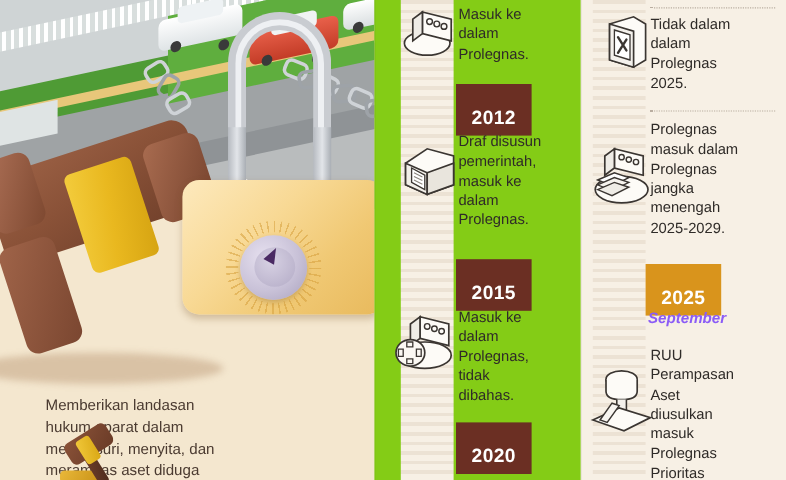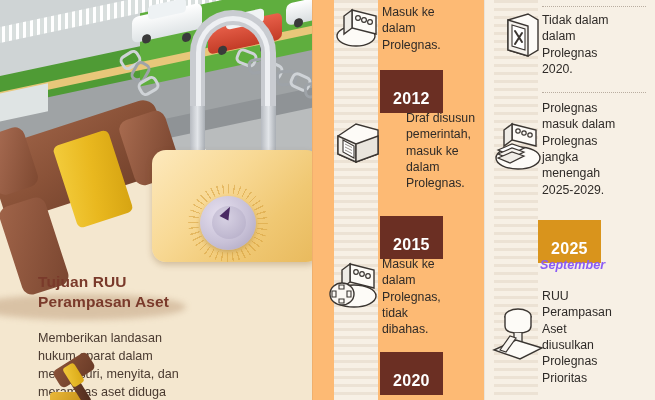--- a/index.html
+++ b/index.html
@@ -87,21 +87,21 @@
       background:linear-gradient(150deg,#8a5238,#6a3b27);transform:rotate(-32deg);}
   .gs-band{position:absolute;left:21px;top:12px;width:13px;height:22px;border-radius:3px;
       background:linear-gradient(110deg,#f1c83a,#d9a714);transform:rotate(-32deg);}
   .gs-handle{position:absolute;left:30px;top:24px;width:9px;height:30px;border-radius:4px;
       background:linear-gradient(110deg,#6f3f2a,#4e2c1d);transform:rotate(-32deg);}
   .gs-base{position:absolute;left:4px;top:40px;width:36px;height:11px;border-radius:4px;
       background:linear-gradient(120deg,#e9b83a,#c68f14);}
 
   
   .col{position:absolute;top:0;height:400px;}
-  .col-mid{left:312px;width:172px;background:#fdba74;}
+  .col-mid{left:312px;width:172px;background:#84cc16;}
   .col-right{left:484px;width:171px;background:#f7f0e5;}
   .stripes{position:absolute;top:0;width:44px;height:400px;
       background:repeating-linear-gradient(180deg,#ece2d4 0 3px,#f7f0e5 3px 8px);}
   .col-mid .stripes{left:22px;}
   .col-right .stripes{left:10px;}
   .col-divider{position:absolute;top:0;width:1px;height:400px;background:rgba(0,0,0,.05);}
 
   .entry{position:absolute;}
   .entry .txt{position:absolute;font-size:12.3px;color:#2f2b28;line-height:1.33;}
   .year{position:absolute;color:#fff;font-size:16px;font-weight:bold;
@@ -188,24 +188,20 @@
       <div class="pl-arm-l"></div>
       <div class="pl-arm-r"></div>
       <div class="pl-body">
         <div class="pl-ticks"></div>
         <div class="pl-dial"></div>
         <div class="pl-dial-in"></div>
         <div class="pl-needle"></div>
       </div>
     </div>
 
-    <div class="left-title">
-      <div>Tujuan RUU</div>
-      <div>Perampasan Aset</div>
-    </div>
 
     <div class="left-body">
       <div>Memberikan landasan</div>
       <div>hukum aparat dalam</div>
       <div>menelusuri, menyita, dan</div>
       <div>merampas aset diduga</div>
     </div>
 
     <div class="gavel-small">
       <div class="gs-base"></div>
@@ -242,21 +238,21 @@
     <div class="entry" style="left:0;top:110px;">
       <div class="ico" style="left:18px;top:4px;">
         <svg width="58" height="54" viewBox="0 0 58 54">
           <path d="M8 22 L26 10 L48 16 L48 40 L26 48 L8 40 Z" fill="#fdfbf7" stroke="#3b3632" stroke-width="1.4"></path>
           <path d="M8 22 L26 30 L26 48 L8 40 Z" fill="#f2efe9" stroke="#3b3632" stroke-width="1.4"></path>
           <path d="M26 30 L48 22 L48 40 L26 48 Z" fill="#e9e5dd" stroke="#3b3632" stroke-width="1.4"></path>
           <path d="M13 26 L24 32 L24 44 L13 38 Z" fill="#ffffff" stroke="#3b3632" stroke-width="1.1"></path>
           <path d="M15 30 L22 33.5 M15 33 L22 36.5 M15 36 L22 39.5" stroke="#8c867e" stroke-width="0.9"></path>
         </svg>
       </div>
-      <div class="txt" style="left:70px;top:0px;width:98px;margin-left:24px;">
+      <div class="txt" style="left:70px;top:0px;width:98px;">
         <div>Draf disusun</div>
         <div>pemerintah,</div>
         <div>masuk ke</div>
         <div>dalam</div>
         <div>Prolegnas.</div>
       </div>
     </div>
 
     <div class="year maroon" style="left:68px;top:216px;">2015</div>
 
@@ -298,21 +294,21 @@
           <path d="M14 8 L34 2 L44 8 L44 38 L34 44 L14 38 Z" fill="#fdfbf7" stroke="#3b3632" stroke-width="1.4"></path>
           <path d="M14 8 L34 14 L34 44 L14 38 Z" fill="#f4f1ec" stroke="#3b3632" stroke-width="1.4"></path>
           <path d="M18 13 L31 17 L31 38 L18 34 Z" fill="#ffffff" stroke="#3b3632" stroke-width="1.1"></path>
           <path d="M21 19 L28 30 M28 21 L21 32" stroke="#3b3632" stroke-width="2" stroke-linecap="round"></path>
         </svg>
       </div>
       <div class="txt" style="left:58px;top:0px;width:108px;">
         <div>Tidak dalam</div>
         <div>dalam</div>
         <div>Prolegnas</div>
-        <div>2020.</div>
+        <div>2025.</div>
       </div>
     </div>
 
     <div class="dotline" style="left:58px;top:92px;width:104px;"></div>
 
     <div class="entry" style="left:0;top:100px;">
       <div class="ico" style="left:6px;top:20px;">
         <svg width="60" height="56" viewBox="0 0 60 56">
           <path d="M22 4 L46 10 L46 26 L22 20 Z" fill="#fdfbf7" stroke="#3b3632" stroke-width="1.4"></path>
           <path d="M22 4 L14 10 L14 26 L22 20 Z" fill="#efece6" stroke="#3b3632" stroke-width="1.4"></path>
@@ -347,19 +343,20 @@
           <path d="M24 27 L24 36 L32 36 L32 27" fill="#f4f1ec" stroke="#3b3632" stroke-width="1.3"></path>
           <path d="M4 44 L26 34 L52 42 L30 53 Z" fill="#fdfbf7" stroke="#3b3632" stroke-width="1.4"></path>
           <path d="M10 44 L20 30 L26 32 L16 46 Z" fill="#f8f5f0" stroke="#3b3632" stroke-width="1.2"></path>
         </svg>
       </div>
       <div class="txt" style="left:58px;top:0px;width:110px;">
         <div>RUU</div>
         <div>Perampasan</div>
         <div>Aset</div>
         <div>diusulkan</div>
+        <div>masuk</div>
         <div>Prolegnas</div>
         <div>Prioritas</div>
       </div>
     </div>
   </div>
 
 </div>
 
 </body></html>

